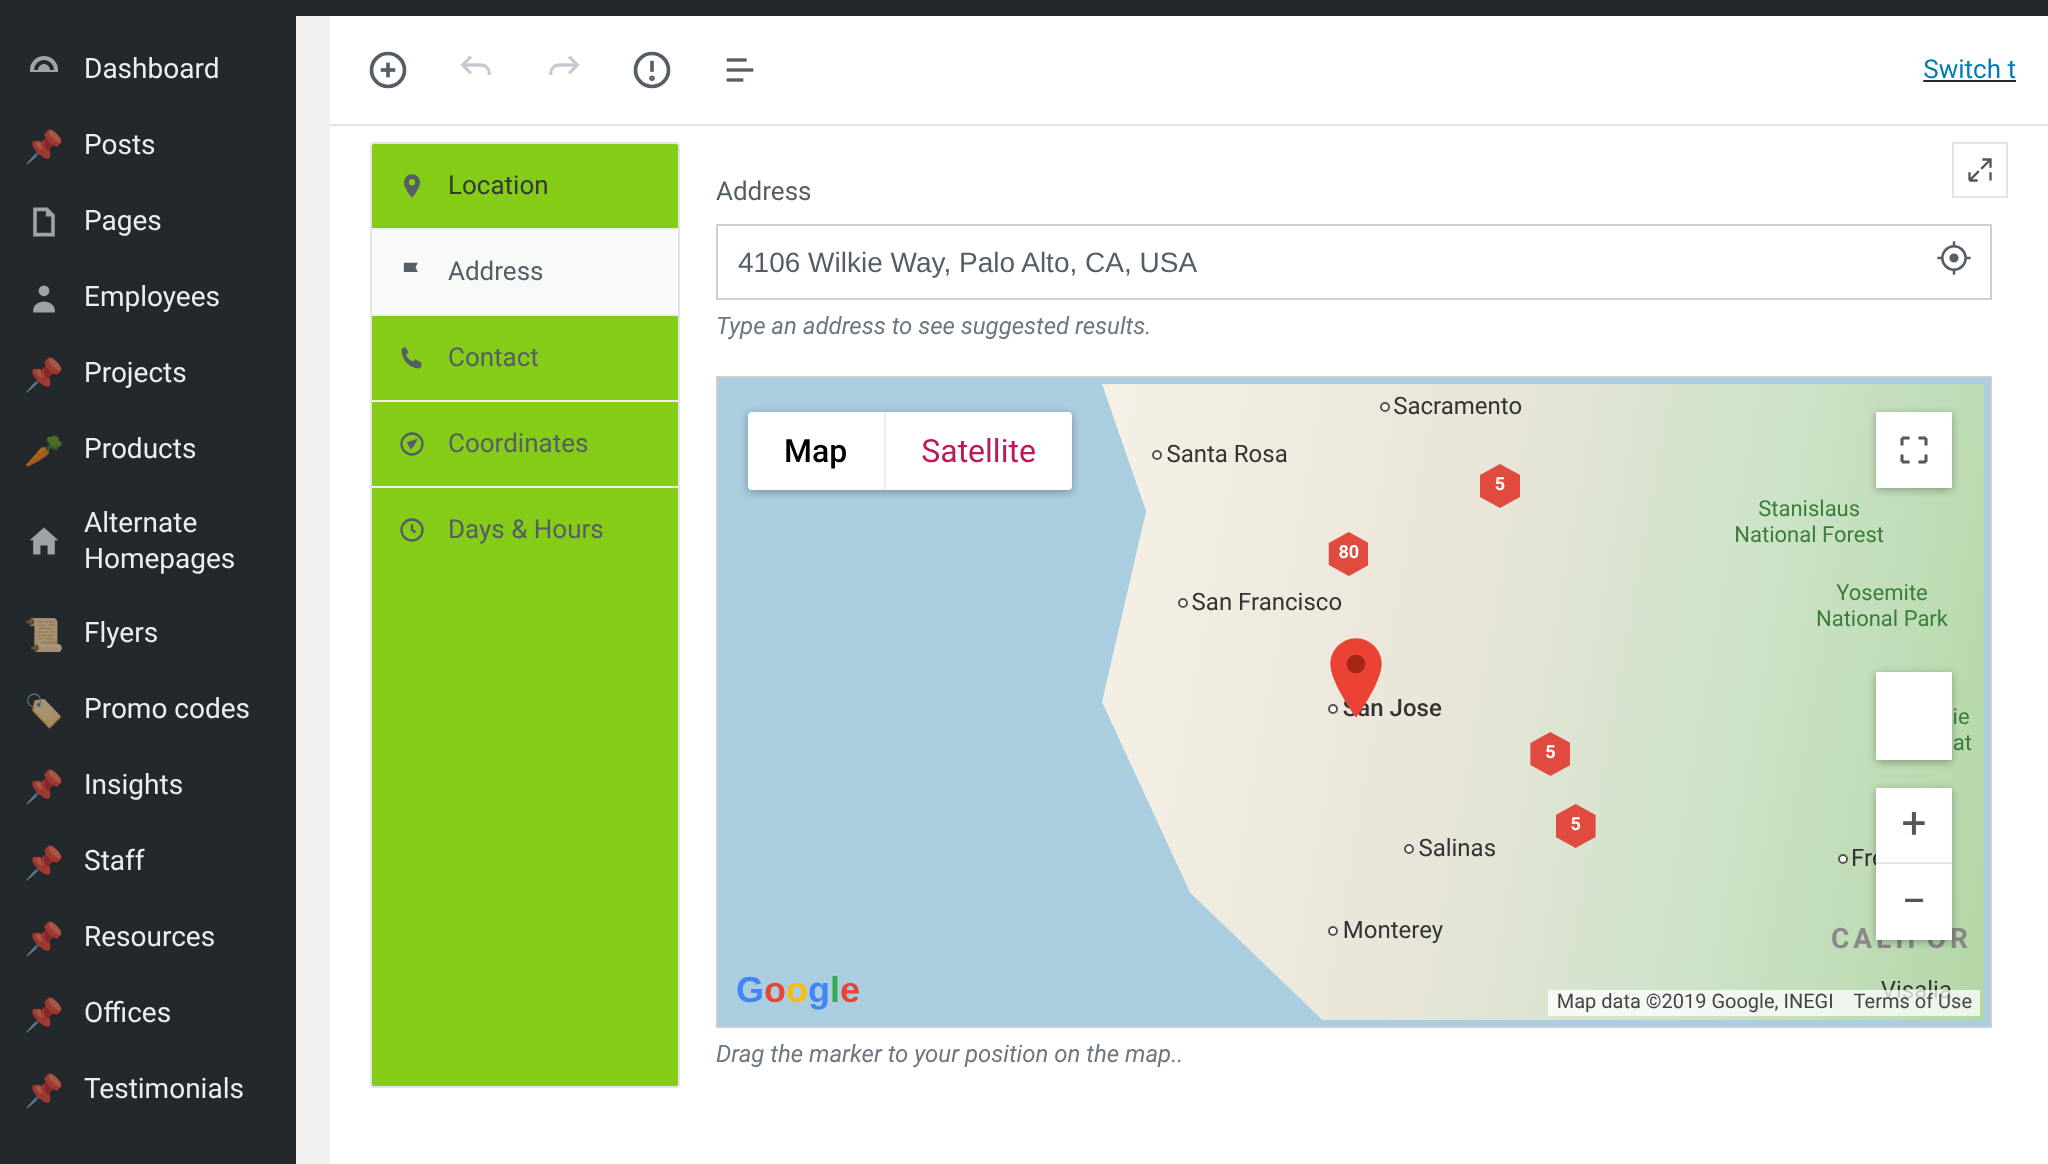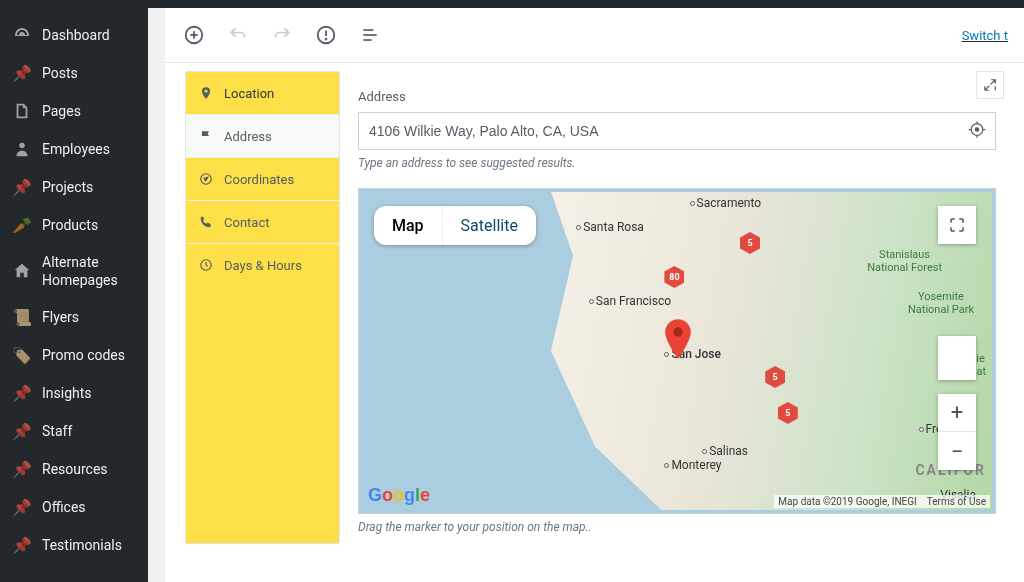--- a/index.html
+++ b/index.html
@@ -11,38 +11,38 @@
     .sidebar-label { flex: 1; line-height: 1.3; }
     .multiline { white-space: normal; }
     .main { position: absolute; top: 8px; left: 165px; right: 0; bottom: 0; background: #fff; }
     .toolbar { height: 55px; border-bottom: 1px solid #e2e4e7; display: flex; align-items: center; padding: 0 16px; gap: 20px; text-decoration: underline; }
     .toolbar-left { display: flex; align-items: center; gap: 18px; }
     .tbtn { width: 26px; height: 26px; display: inline-flex; align-items: center; justify-content: center; color: #555d66; cursor: pointer; }
     .tbtn.disabled { color: #c7cbd1; cursor: default; }
     .tbtn svg, .tbtn span { display: block; }
     .toolbar-right { margin-left: auto; color: #007cba; font-size: 13px; cursor: pointer; }
     .content { display: flex; padding: 0 10px; }
-    .meta-tabs { width: 155px; margin-top: 8px; margin-left: 10px; border: 1px solid #e2e4e7; border-radius: 2px; background:#fde047; }
+    .meta-tabs { width: 155px; margin-top: 8px; margin-left: 10px; border: 1px solid #e2e4e7; border-radius: 2px; background:#84cc16; }
     .meta-tab { display: flex; align-items: center; gap: 10px; padding: 13px 12px; border-bottom: 1px solid #eee; font-size: 13px; color: #555d66; cursor: pointer; }
     .meta-tab:last-child { border-bottom: none; }
     .meta-tab .icon { width: 16px; height: 16px; display: inline-flex; align-items: center; justify-content: center; color: #555d66; }
     .meta-tab.active { background: #f8f9f9; }
     .meta-tab.header { color:#32373c; }
     .panel { flex: 1; padding: 0 18px 10px 18px; position: relative; }
     .expand-btn { position: absolute; right: 10px; top: 8px; width: 28px; height: 28px; border: 1px solid #e2e4e7; display:flex; align-items:center; justify-content:center; cursor:pointer; color:#555; font-size:12px; }
     .field-label { font-size: 13px; color: #555d66; margin-top: 26px; margin-bottom: 8px; }
     .input-wrap { position: relative; border: 1px solid #ccd0d4; background: #fff; height: 38px; display: flex; align-items: center; padding: 0 40px 0 10px; }
     .input-wrap input { border: none; outline: none; width: 100%; font-size: 14px; color: #555d66; background: transparent; }
     .target-btn { position: absolute; right: 8px; top: 50%; transform: translateY(-50%); color: #555d66; cursor: pointer; }
     .hint { font-size: 12px; font-style: italic; color: #6c7781; margin-top: 6px; }
     .map-container { margin-top: 18px; border: 1px solid #ccd0d4; padding: 3px; height: 326px; position: relative; background: #aacddf; }
     .map { position: relative; width: 100%; height: 100%; overflow: hidden; }
     .map-land { position:absolute; top:0; right:0; width:70%; height:100%; background: linear-gradient(100deg, #f5f1e6 0%, #e9e5d9 40%, #cde3c8 70%, #b3d7a6 100%); clip-path: polygon(0% 0%, 100% 0%, 100% 100%, 25% 100%, 10% 80%, 0% 50%, 5% 20%); }
-    .map-type-ctrl { position: absolute; top: 14px; left: 12px; display: flex; background: #fff; box-shadow: 0 1px 4px rgba(0,0,0,0.3); border-radius: 12px; }
-    .map-type-btn { padding: 10px 18px; font-size: 16px; color: #0c4a6e; cursor: pointer; border-right: 1px solid #eee; }
+    .map-type-ctrl { position: absolute; top: 14px; left: 12px; display: flex; background: #fff; box-shadow: 0 1px 4px rgba(0,0,0,0.3); border-radius: 2px; }
+    .map-type-btn { padding: 10px 18px; font-size: 16px; color: #be185d; cursor: pointer; border-right: 1px solid #eee; }
     .map-type-btn.active { color: #000; font-weight: 500; }
     .map-type-btn:last-child { border-right: none; }
     .map-fs { position: absolute; top: 14px; right: 16px; width: 38px; height: 38px; background: #fff; box-shadow: 0 1px 4px rgba(0,0,0,0.3); display:flex; align-items:center; justify-content:center; cursor:pointer; }
     .map-zoom { position: absolute; right: 16px; bottom: 40px; width: 38px; background: #fff; box-shadow: 0 1px 4px rgba(0,0,0,0.3); }
     .map-zoom-unknown { position: absolute; right: 16px; bottom: 130px; width: 38px; height:44px; background:#fff; box-shadow: 0 1px 4px rgba(0,0,0,0.3); }
     .map-zoom .zbtn { height: 38px; display:flex; align-items:center; justify-content:center; font-size: 22px; color: #555; cursor: pointer; }
     .map-zoom .zbtn:first-child { border-bottom: 1px solid #e6e6e6; }
     .city-label { position:absolute; font-size:12px; color:#333; white-space: nowrap; }
     .city-dot { display:inline-block; width:5px; height:5px; border-radius:50%; border:1px solid #555; background:#fff; vertical-align: middle; margin-right:2px;}
     .park-label { position:absolute; font-size:11px; color:#3a7d3a; text-align:center; white-space: nowrap; }
@@ -194,34 +194,34 @@
       <div class="meta-tab active">
         <span class="icon">
           <svg width="14" height="14" viewBox="0 0 24 24" fill="currentColor">
               <path d="M5 3v18M5 4h12l-2 4 2 4H5"></path>
             </svg>
         </span>
         <span>Address</span>
       </div>
       <div class="meta-tab">
         <span class="icon">
+          <svg width="14" height="14" viewBox="0 0 24 24" fill="currentColor">
+              <path d="M6 2l3 5-2 2c1 3 3 5 6 6l2-2 5 3v3c0 1-1 2-2 2C10 21 3 14 3 5c0-1 1-2 2-2h1z"></path>
+            </svg>
+        </span>
+        <span>Contact</span>
+      </div>
+      <div class="meta-tab">
+        <span class="icon">
           <svg width="14" height="14" viewBox="0 0 24 24" fill="none" stroke="currentColor" stroke-width="2">
               <circle cx="12" cy="12" r="9"></circle>
               <polygon points="15 9 9 11 11 15 13 13" fill="currentColor"></polygon>
             </svg>
         </span>
         <span>Coordinates</span>
-      </div>
-      <div class="meta-tab">
-        <span class="icon">
-          <svg width="14" height="14" viewBox="0 0 24 24" fill="currentColor">
-              <path d="M6 2l3 5-2 2c1 3 3 5 6 6l2-2 5 3v3c0 1-1 2-2 2C10 21 3 14 3 5c0-1 1-2 2-2h1z"></path>
-            </svg>
-        </span>
-        <span>Contact</span>
       </div>
       <div class="meta-tab">
         <span class="icon">
           <svg width="14" height="14" viewBox="0 0 24 24" fill="none" stroke="currentColor" stroke-width="2">
               <circle cx="12" cy="12" r="9"></circle>
               <path d="M12 7v5l3 2"></path>
             </svg>
         </span>
         <span>Days &amp; Hours</span>
       </div>
@@ -250,21 +250,21 @@
       <div class="hint">Type an address to see suggested results.</div>
 
       <div class="map-container">
         <div class="map">
           <div class="map-land"></div>
 
           <div class="city-label" style="top:4px; left:52%;"><span class="city-dot"></span><span>Sacramento</span></div>
           <div class="city-label" style="top:28px; left:34%;"><span class="city-dot"></span><span>Santa Rosa</span></div>
           <div class="city-label" style="top:102px; left:36%;"><span class="city-dot"></span><span>San Francisco</span></div>
           <div class="city-label" style="top:155px; left:48%; font-weight:500;"><span class="city-dot"></span><span>San Jose</span></div>
-          <div class="city-label" style="top:252px; left:54%;text-align:right;"><span class="city-dot"></span><span>Salinas</span></div>
+          <div class="city-label" style="top:225px; left:54%;text-align:right;"><span class="city-dot"></span><span>Salinas</span></div>
           <div class="city-label" style="top:266px; left:48%;"><span class="city-dot"></span><span>Monterey</span></div>
           <div class="city-label" style="top:230px; right:30px;"><span class="city-dot"></span><span>Fresno</span></div>
           <div class="city-label" style="top:296px; right:16px;"><span>Visalia</span></div>
           <div class="city-label" style="top:270px; right:6px; font-size:14px; letter-spacing:2px; color:#888;font-weight:bold;"><span>CALIFOR</span></div>
 
           <div class="park-label" style="top:56px; right:50px;"><span style="white-space:pre;">Stanislaus
 National Forest</span></div>
           <div class="park-label" style="top:98px; right:18px;"><span style="white-space:pre;">Yosemite
 National Park</span></div>
           <div class="park-label" style="top:160px; right:6px;"><span style="white-space:pre;">Sie

